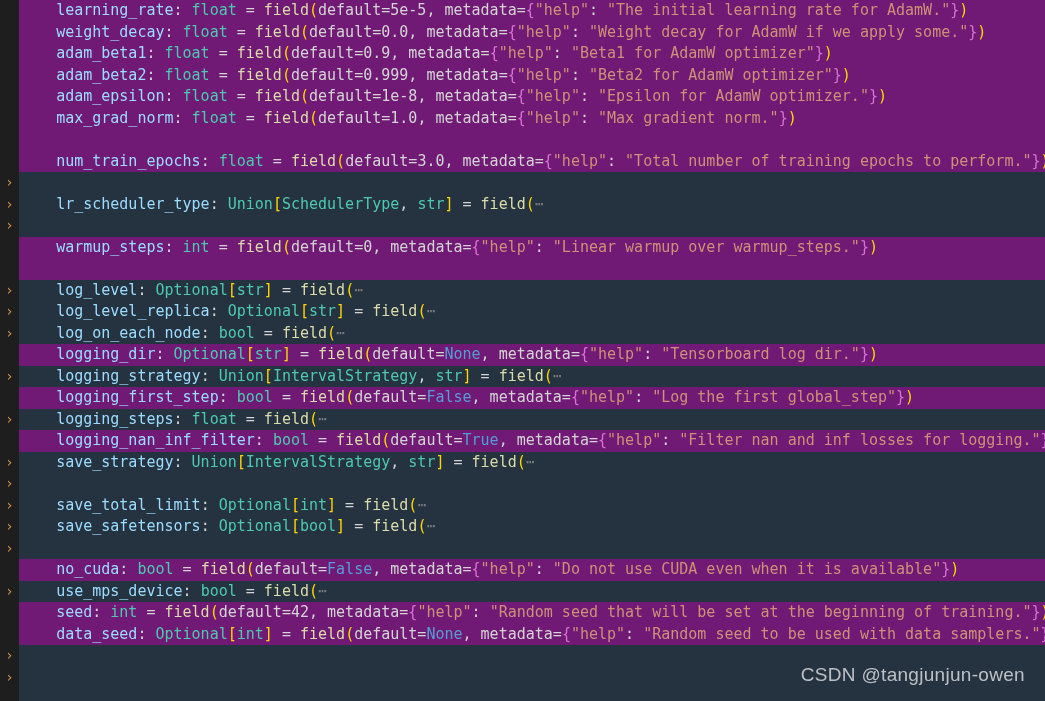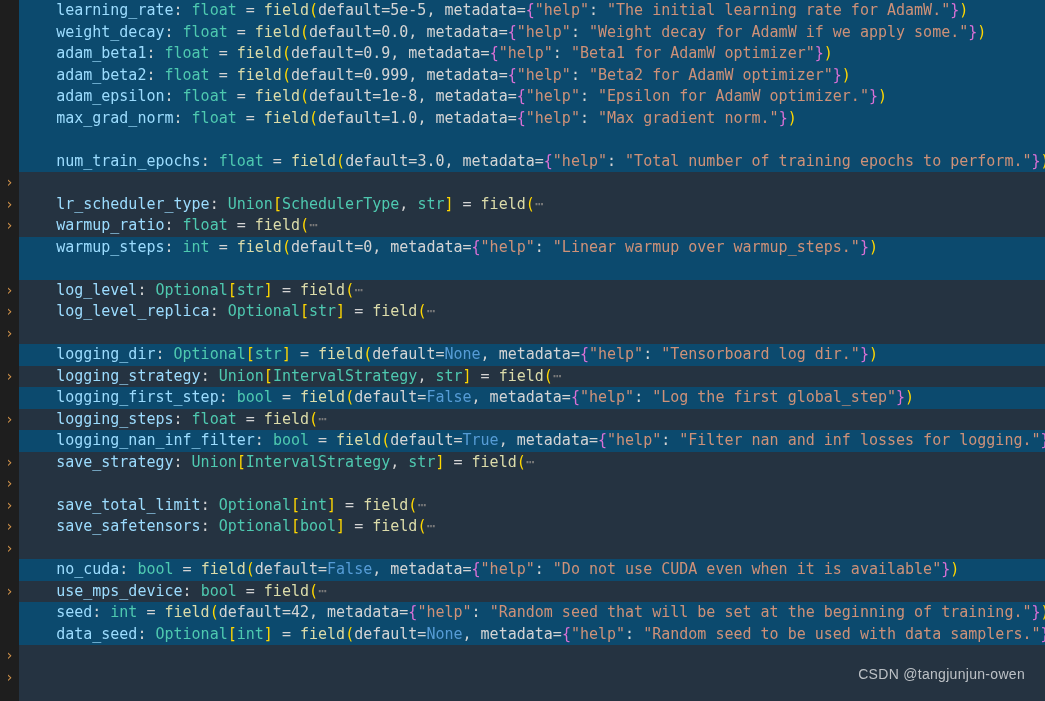--- a/index.html
+++ b/index.html
@@ -3,21 +3,21 @@
 <meta charset="utf-8">
 <style>
   html, body {
     margin: 0; padding: 0;
     background: #1e1e1e;
   }
   #editor {
     position: relative;
     width: 1045px;
     height: 701px;
-    background: #0c4a6e;
+    background: #701a75;
     overflow: hidden;
     font-family: "DejaVu Sans Mono", "Liberation Mono", monospace;
     font-size: 15px;
     line-height: 21.5px;
   }
   .gutter-bg {
     position: absolute;
     left: 0; top: 0;
     width: 18px; height: 701px;
     background: #1e1e1e;
@@ -65,21 +65,21 @@
   .b2    { color: #da70d6; }
   .str   { color: #ce9178; }
   .kw    { color: #569cd6; }
   .fold  { color: #7a7a7a; }
   .watermark {
     position: absolute;
     right: 20px;
     bottom: 16px;
     color: #c9cdd1;
     font-family: "Liberation Sans", sans-serif;
-    font-size: 14px;
+    font-size: 19px;
     letter-spacing: 0.3px;
     z-index: 5;
     opacity: 0.92;
   }
 </style>
 </head>
 <body>
 
 <div id="editor">
   <div class="gutter-bg"></div>
@@ -87,26 +87,26 @@
       <div class="line"><span class="gut off"></span><span class="code"><span class="pun">    </span><span class="var">learning_rate</span><span class="pun">: </span><span class="typ">float</span><span class="pun"> = </span><span class="fn">field</span><span class="b1">(</span><span class="pun">default=</span><span class="pun">5e-5</span><span class="pun">, metadata=</span><span class="b2">{</span><span class="str">"help"</span><span class="pun">: </span><span class="str">"The initial learning rate for AdamW."</span><span class="b2">}</span><span class="b1">)</span></span></div>
       <div class="line"><span class="gut off"></span><span class="code"><span class="pun">    </span><span class="var">weight_decay</span><span class="pun">: </span><span class="typ">float</span><span class="pun"> = </span><span class="fn">field</span><span class="b1">(</span><span class="pun">default=</span><span class="pun">0.0</span><span class="pun">, metadata=</span><span class="b2">{</span><span class="str">"help"</span><span class="pun">: </span><span class="str">"Weight decay for AdamW if we apply some."</span><span class="b2">}</span><span class="b1">)</span></span></div>
       <div class="line"><span class="gut off"></span><span class="code"><span class="pun">    </span><span class="var">adam_beta1</span><span class="pun">: </span><span class="typ">float</span><span class="pun"> = </span><span class="fn">field</span><span class="b1">(</span><span class="pun">default=</span><span class="pun">0.9</span><span class="pun">, metadata=</span><span class="b2">{</span><span class="str">"help"</span><span class="pun">: </span><span class="str">"Beta1 for AdamW optimizer"</span><span class="b2">}</span><span class="b1">)</span></span></div>
       <div class="line"><span class="gut off"></span><span class="code"><span class="pun">    </span><span class="var">adam_beta2</span><span class="pun">: </span><span class="typ">float</span><span class="pun"> = </span><span class="fn">field</span><span class="b1">(</span><span class="pun">default=</span><span class="pun">0.999</span><span class="pun">, metadata=</span><span class="b2">{</span><span class="str">"help"</span><span class="pun">: </span><span class="str">"Beta2 for AdamW optimizer"</span><span class="b2">}</span><span class="b1">)</span></span></div>
       <div class="line"><span class="gut off"></span><span class="code"><span class="pun">    </span><span class="var">adam_epsilon</span><span class="pun">: </span><span class="typ">float</span><span class="pun"> = </span><span class="fn">field</span><span class="b1">(</span><span class="pun">default=</span><span class="pun">1e-8</span><span class="pun">, metadata=</span><span class="b2">{</span><span class="str">"help"</span><span class="pun">: </span><span class="str">"Epsilon for AdamW optimizer."</span><span class="b2">}</span><span class="b1">)</span></span></div>
       <div class="line"><span class="gut off"></span><span class="code"><span class="pun">    </span><span class="var">max_grad_norm</span><span class="pun">: </span><span class="typ">float</span><span class="pun"> = </span><span class="fn">field</span><span class="b1">(</span><span class="pun">default=</span><span class="pun">1.0</span><span class="pun">, metadata=</span><span class="b2">{</span><span class="str">"help"</span><span class="pun">: </span><span class="str">"Max gradient norm."</span><span class="b2">}</span><span class="b1">)</span></span></div>
       <div class="line"><span class="gut off"></span><span class="code"></span></div>
       <div class="line"><span class="gut off"></span><span class="code"><span class="pun">    </span><span class="var">num_train_epochs</span><span class="pun">: </span><span class="typ">float</span><span class="pun"> = </span><span class="fn">field</span><span class="b1">(</span><span class="pun">default=</span><span class="pun">3.0</span><span class="pun">, metadata=</span><span class="b2">{</span><span class="str">"help"</span><span class="pun">: </span><span class="str">"Total number of training epochs to perform."</span><span class="b2">}</span><span class="b1">)</span></span></div>
       <div class="line hl"><span class="gut">›</span></div>
       <div class="line hl"><span class="gut">›</span><span class="code"><span class="pun">    </span><span class="var">lr_scheduler_type</span><span class="pun">: </span><span class="typ">Union</span><span class="b1">[</span><span class="typ">SchedulerType</span><span class="pun">, </span><span class="typ">str</span><span class="b1">]</span><span class="pun"> = </span><span class="fn">field</span><span class="b1">(</span><span class="fold">⋯</span></span></div>
-      <div class="line hl"><span class="gut">›</span><span class="code"><span class="pun">    </span><span class="var">warmup_ratio</span><span class="pun">: </span><span class="typ">float</span><span class="pun"> = </span><span class="fn">field</span><span class="b1">(</span><span class="fold">⋯</span></span></div>
+      <div class="line hl"><span class="gut">›</span></div>
       <div class="line"><span class="gut off"></span><span class="code"><span class="pun">    </span><span class="var">warmup_steps</span><span class="pun">: </span><span class="typ">int</span><span class="pun"> = </span><span class="fn">field</span><span class="b1">(</span><span class="pun">default=</span><span class="pun">0</span><span class="pun">, metadata=</span><span class="b2">{</span><span class="str">"help"</span><span class="pun">: </span><span class="str">"Linear warmup over warmup_steps."</span><span class="b2">}</span><span class="b1">)</span></span></div>
       <div class="line"><span class="gut off"></span><span class="code"></span></div>
       <div class="line hl"><span class="gut">›</span><span class="code"><span class="pun">    </span><span class="var">log_level</span><span class="pun">: </span><span class="typ">Optional</span><span class="b1">[</span><span class="typ">str</span><span class="b1">]</span><span class="pun"> = </span><span class="fn">field</span><span class="b1">(</span><span class="fold">⋯</span></span></div>
       <div class="line hl"><span class="gut">›</span><span class="code"><span class="pun">    </span><span class="var">log_level_replica</span><span class="pun">: </span><span class="typ">Optional</span><span class="b1">[</span><span class="typ">str</span><span class="b1">]</span><span class="pun"> = </span><span class="fn">field</span><span class="b1">(</span><span class="fold">⋯</span></span></div>
-      <div class="line hl"><span class="gut">›</span></div>
+      <div class="line hl"><span class="gut">›</span><span class="code"><span class="pun">    </span><span class="var">log_on_each_node</span><span class="pun">: </span><span class="typ">bool</span><span class="pun"> = </span><span class="fn">field</span><span class="b1">(</span><span class="fold">⋯</span></span></div>
       <div class="line"><span class="gut off"></span><span class="code"><span class="pun">    </span><span class="var">logging_dir</span><span class="pun">: </span><span class="typ">Optional</span><span class="b1">[</span><span class="typ">str</span><span class="b1">]</span><span class="pun"> = </span><span class="fn">field</span><span class="b1">(</span><span class="pun">default=</span><span class="kw">None</span><span class="pun">, metadata=</span><span class="b2">{</span><span class="str">"help"</span><span class="pun">: </span><span class="str">"Tensorboard log dir."</span><span class="b2">}</span><span class="b1">)</span></span></div>
       <div class="line hl"><span class="gut">›</span><span class="code"><span class="pun">    </span><span class="var">logging_strategy</span><span class="pun">: </span><span class="typ">Union</span><span class="b1">[</span><span class="typ">IntervalStrategy</span><span class="pun">, </span><span class="typ">str</span><span class="b1">]</span><span class="pun"> = </span><span class="fn">field</span><span class="b1">(</span><span class="fold">⋯</span></span></div>
       <div class="line"><span class="gut off"></span><span class="code"><span class="pun">    </span><span class="var">logging_first_step</span><span class="pun">: </span><span class="typ">bool</span><span class="pun"> = </span><span class="fn">field</span><span class="b1">(</span><span class="pun">default=</span><span class="kw">False</span><span class="pun">, metadata=</span><span class="b2">{</span><span class="str">"help"</span><span class="pun">: </span><span class="str">"Log the first global_step"</span><span class="b2">}</span><span class="b1">)</span></span></div>
       <div class="line hl"><span class="gut">›</span><span class="code"><span class="pun">    </span><span class="var">logging_steps</span><span class="pun">: </span><span class="typ">float</span><span class="pun"> = </span><span class="fn">field</span><span class="b1">(</span><span class="fold">⋯</span></span></div>
       <div class="line"><span class="gut off"></span><span class="code"><span class="pun">    </span><span class="var">logging_nan_inf_filter</span><span class="pun">: </span><span class="typ">bool</span><span class="pun"> = </span><span class="fn">field</span><span class="b1">(</span><span class="pun">default=</span><span class="kw">True</span><span class="pun">, metadata=</span><span class="b2">{</span><span class="str">"help"</span><span class="pun">: </span><span class="str">"Filter nan and inf losses for logging."</span><span class="b2">}</span></span></div>
       <div class="line hl"><span class="gut">›</span><span class="code"><span class="pun">    </span><span class="var">save_strategy</span><span class="pun">: </span><span class="typ">Union</span><span class="b1">[</span><span class="typ">IntervalStrategy</span><span class="pun">, </span><span class="typ">str</span><span class="b1">]</span><span class="pun"> = </span><span class="fn">field</span><span class="b1">(</span><span class="fold">⋯</span></span></div>
       <div class="line hl"><span class="gut">›</span></div>
       <div class="line hl"><span class="gut">›</span><span class="code"><span class="pun">    </span><span class="var">save_total_limit</span><span class="pun">: </span><span class="typ">Optional</span><span class="b1">[</span><span class="typ">int</span><span class="b1">]</span><span class="pun"> = </span><span class="fn">field</span><span class="b1">(</span><span class="fold">⋯</span></span></div>
       <div class="line hl"><span class="gut">›</span><span class="code"><span class="pun">    </span><span class="var">save_safetensors</span><span class="pun">: </span><span class="typ">Optional</span><span class="b1">[</span><span class="typ">bool</span><span class="b1">]</span><span class="pun"> = </span><span class="fn">field</span><span class="b1">(</span><span class="fold">⋯</span></span></div>
       <div class="line hl"><span class="gut">›</span></div>

